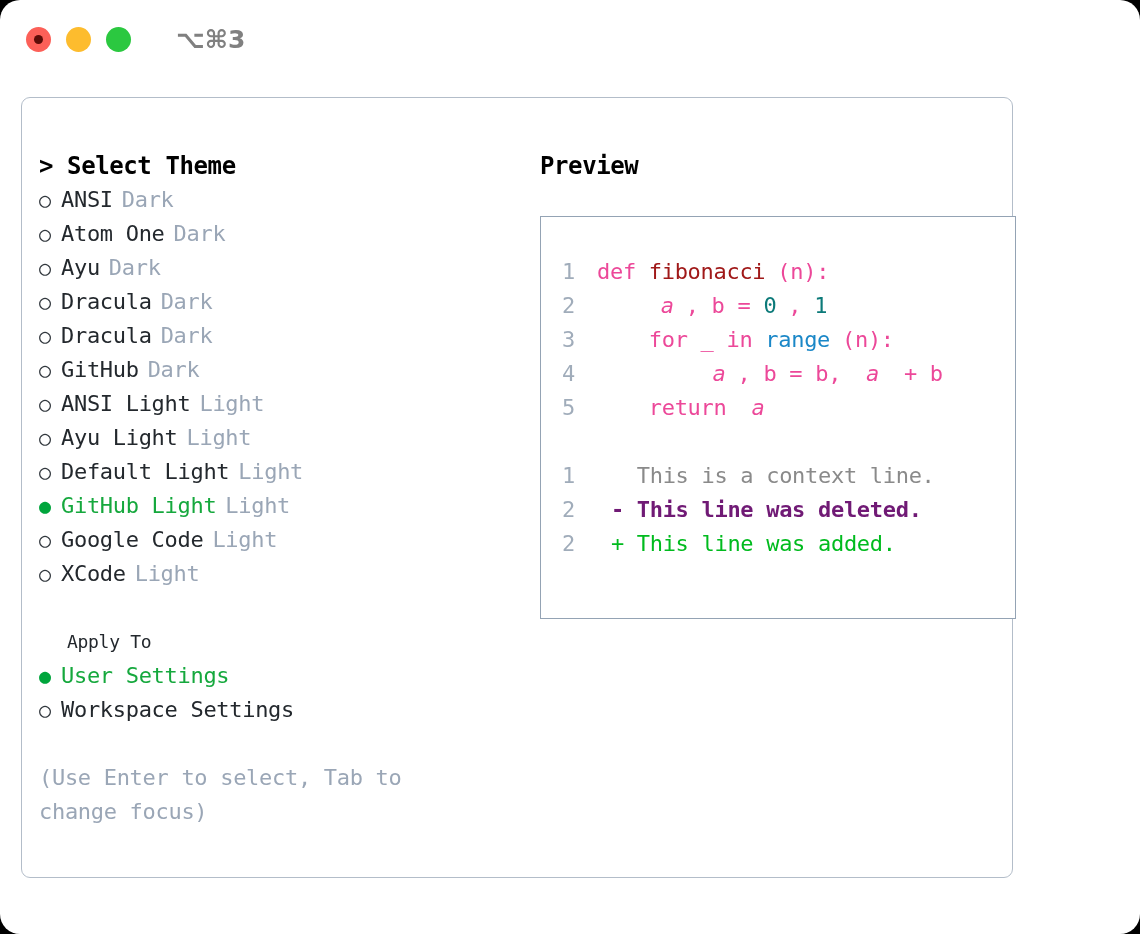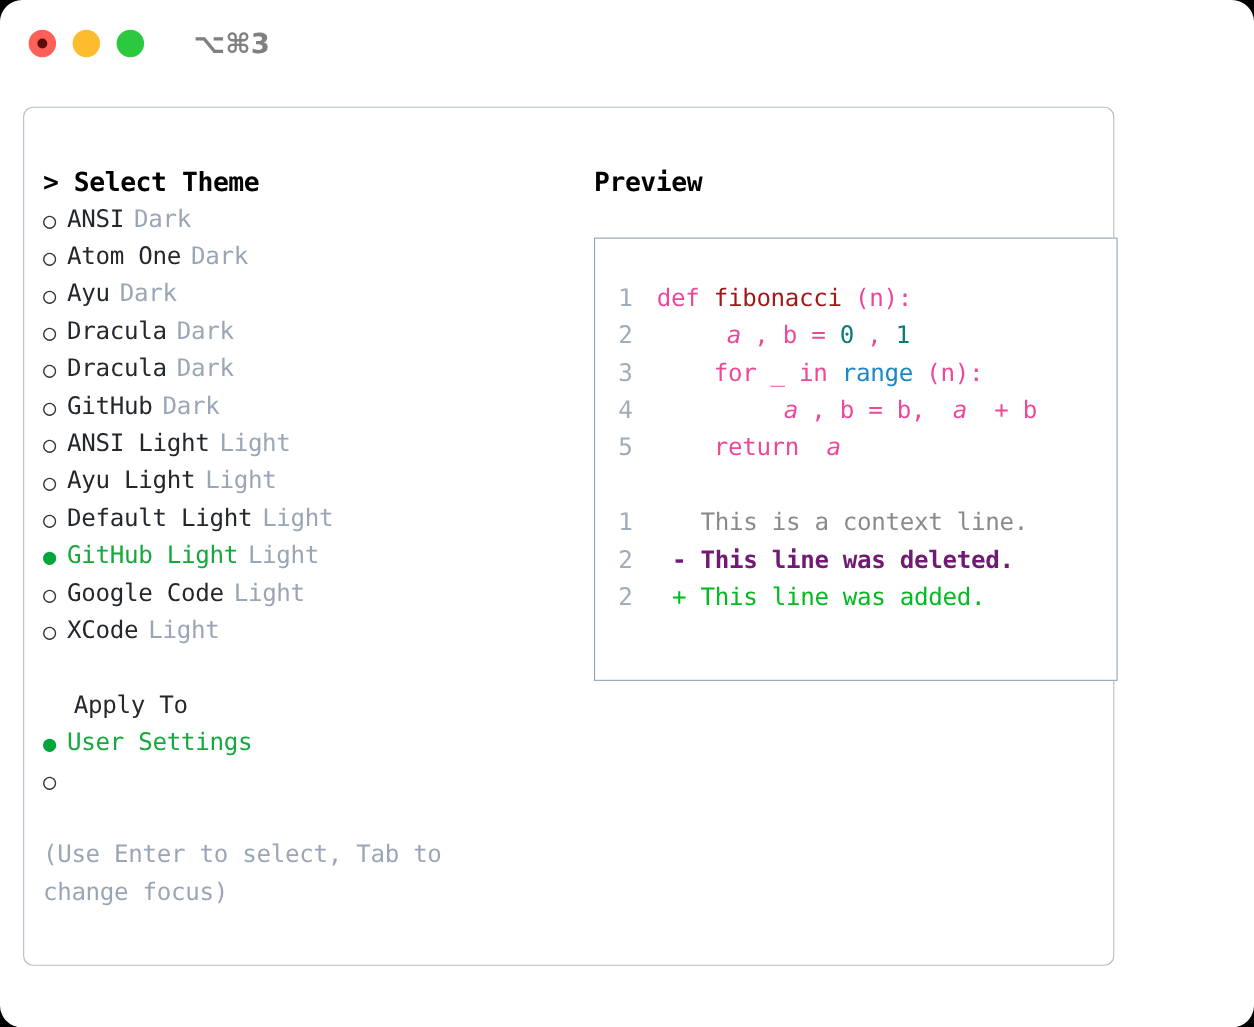--- a/index.html
+++ b/index.html
@@ -116,21 +116,21 @@
   .row-label { color: #23282d; }
   .row.selected .row-label { color: #15a83d; }
   .row-tag {
     color: #9aa6b6;
     margin-left: 9px;
   }
 
   .spacer-sm { height: 34px; }
 
   .apply-head {
-    font-size: 22px;
+    font-size: 18px;
     color: #23282d;
     height: 34px;
     line-height: 34px;
     white-space: pre;
     letter-spacing: -0.3px;
     padding-left: 28px;
     box-sizing: border-box;
   }
 
   .hint {
@@ -227,21 +227,21 @@
             <div class="row"><span class="bullet">○</span><span class="row-label">Google Code</span><span class="row-tag">Light</span></div>
             <div class="row"><span class="bullet">○</span><span class="row-label">XCode</span><span class="row-tag">Light</span></div>
           </div>
 
         <div class="spacer-sm"></div>
 
         <div class="apply-head">Apply To</div>
 
         <div class="theme-list" id="apply-list">
             <div class="row selected"><span class="bullet on">●</span><span class="row-label">User Settings</span></div>
-            <div class="row"><span class="bullet">○</span></div>
+            <div class="row"><span class="bullet">○</span><span class="row-label">Workspace Settings</span></div>
           </div>
 
         <div class="hint">(Use Enter to select, Tab to change focus)</div>
       </div>
 
       <div class="right">
         <div class="preview-head">Preview</div>
 
         <div class="preview-box">
           <div id="code-block">

